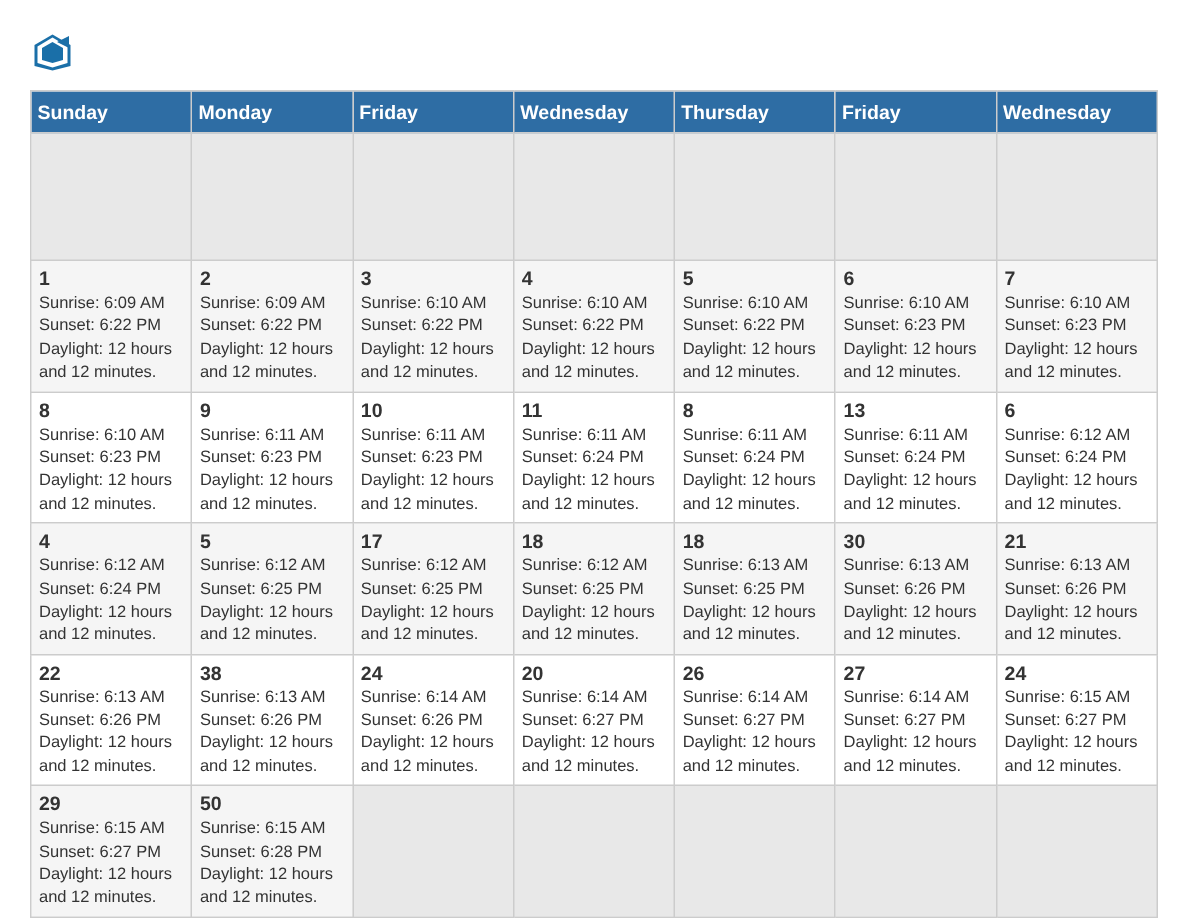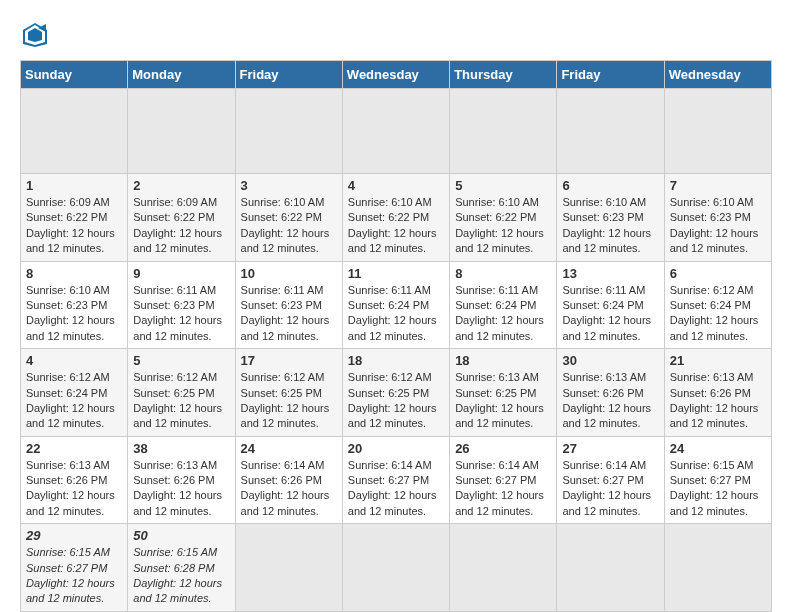--- a/index.html
+++ b/index.html
@@ -88,21 +88,20 @@
     .day-info {
       font-size: 11px;
       line-height: 1.4;
       color: #333;
     }
     .empty-cell {
       background: #e8e8e8 !important;
     }
     .last-row td {
       height: 70px;
-      font-style: italic;
     }
   </style>
 </head>
 <body>
 
 <div class="header-area">
   <div class="logo">
     <svg class="logo-icon" viewBox="0 0 30 30">
       <polygon points="15,3 27,10 27,24 15,27 3,24 3,10" fill="#1a6fa8"></polygon>
       <polygon points="15,5 25,11 25,22 15,25 5,22 5,11" fill="#fff"></polygon>

